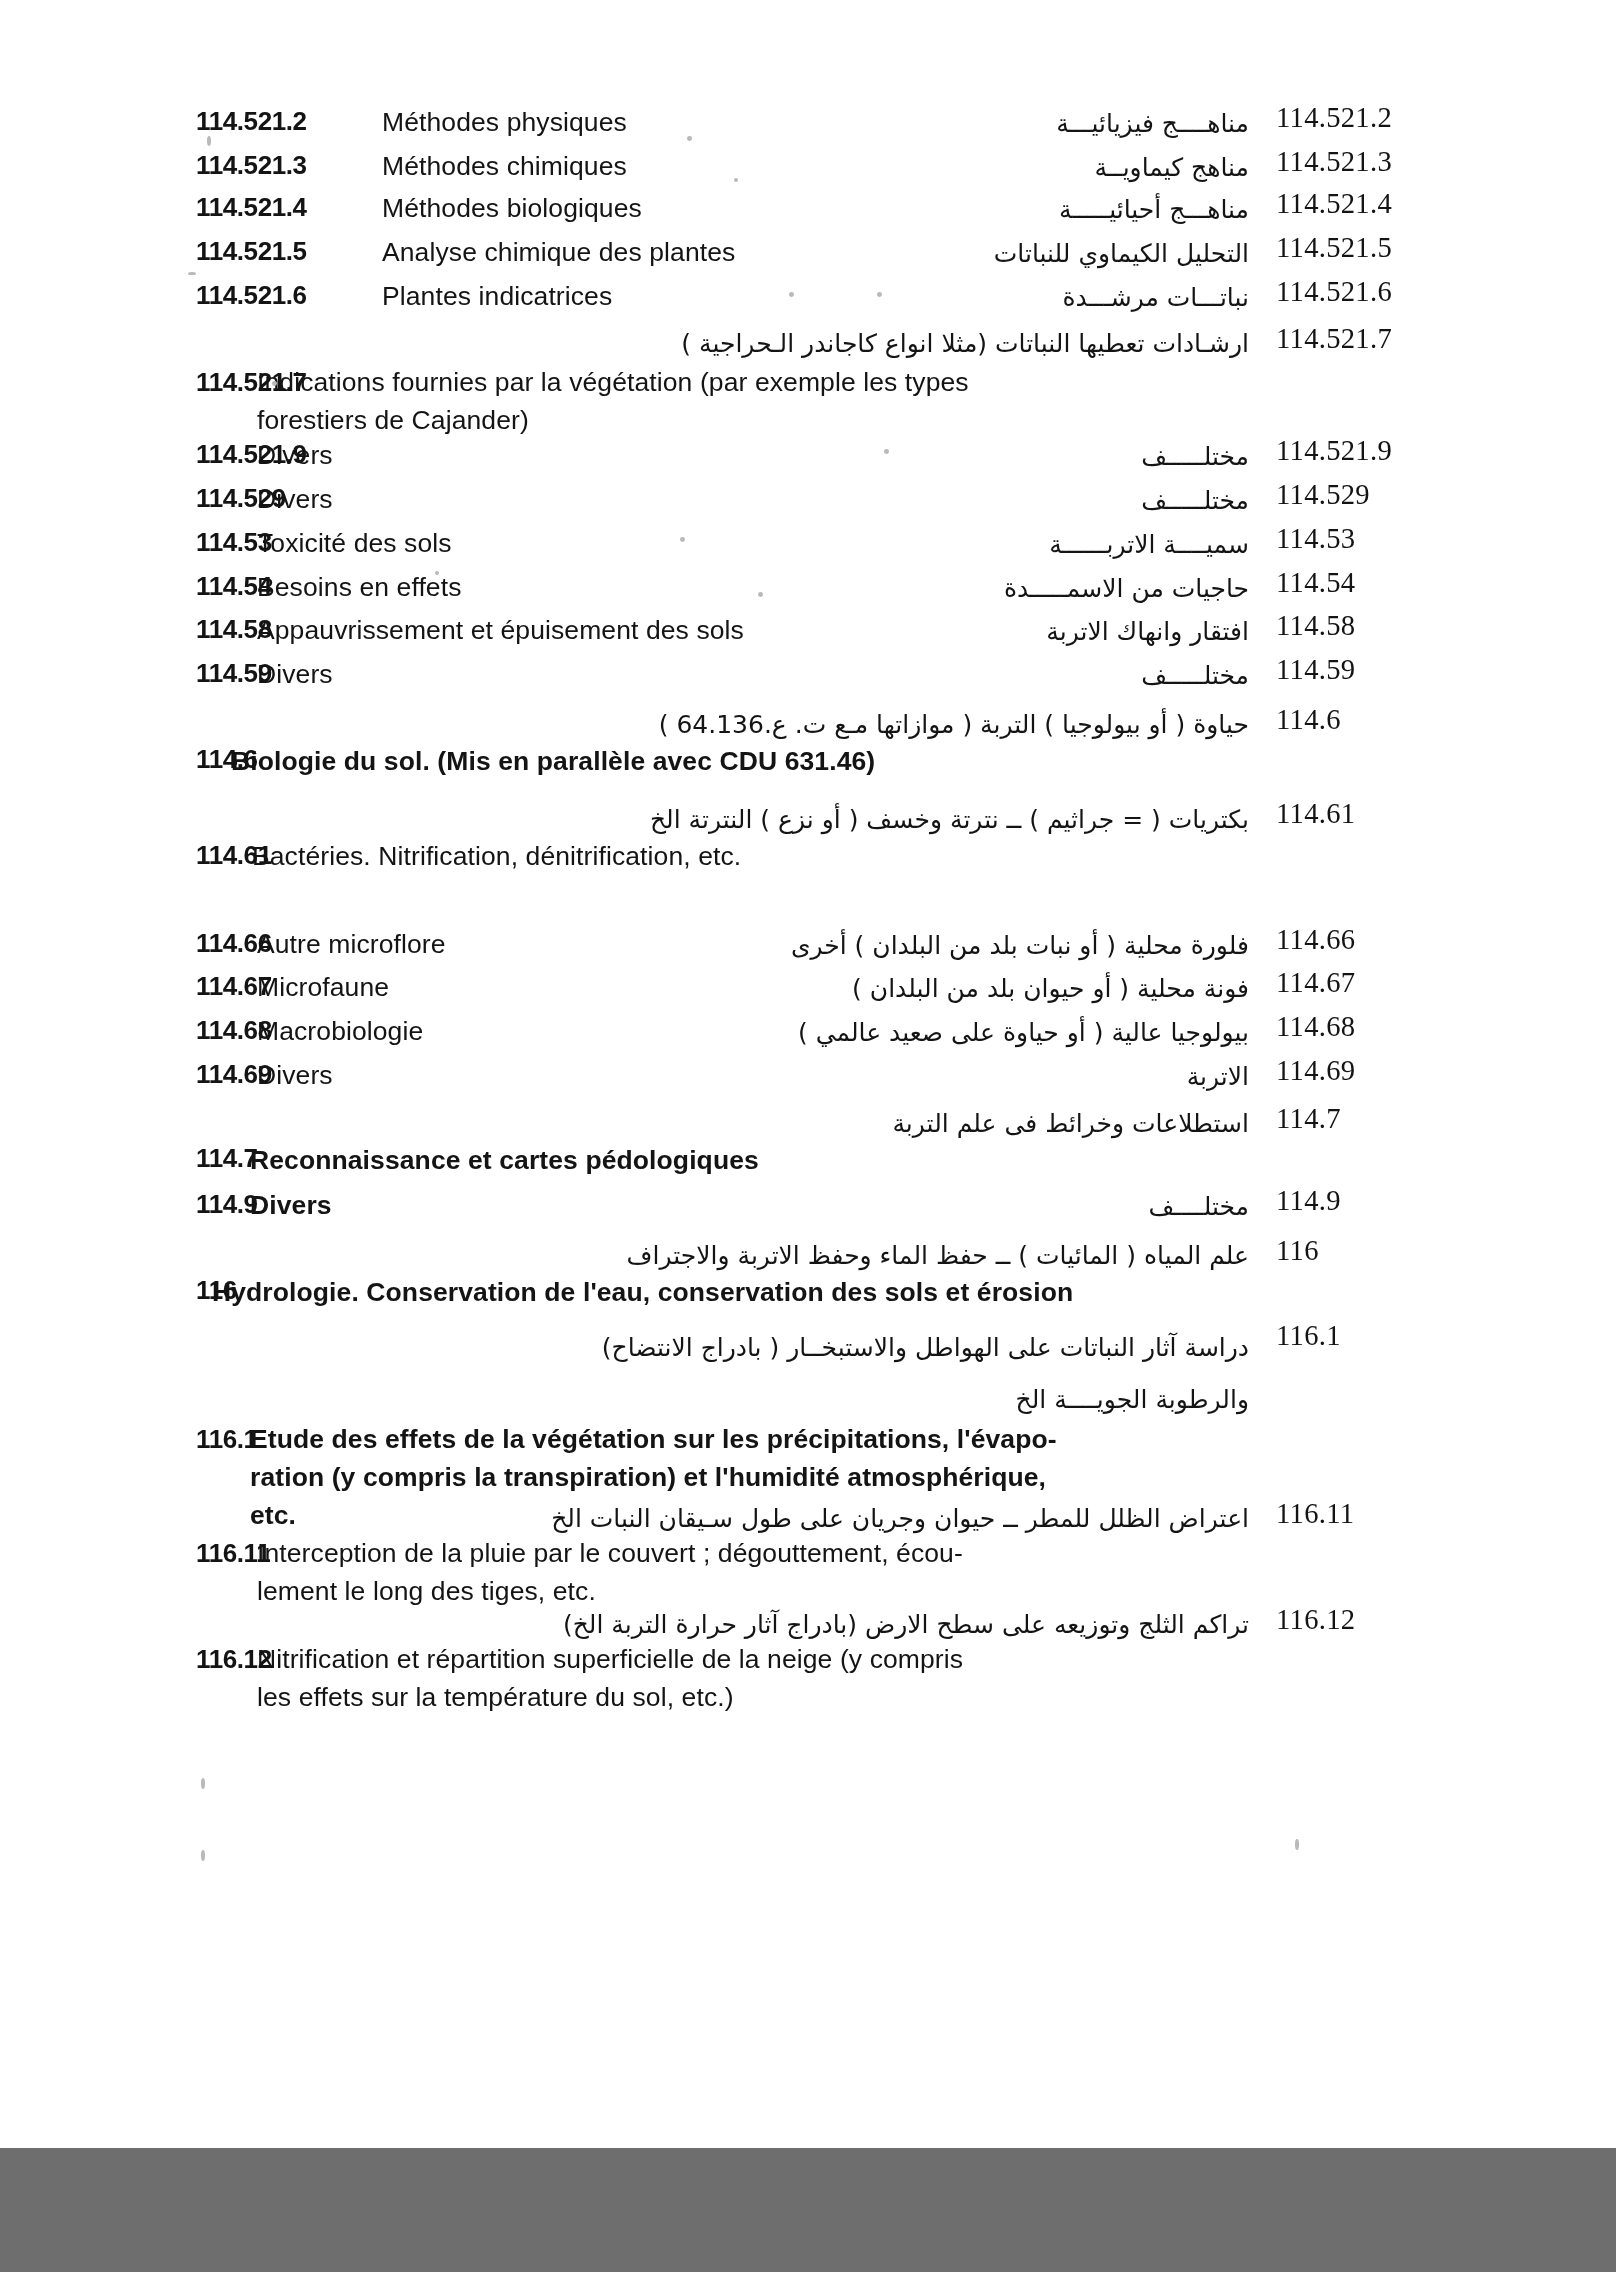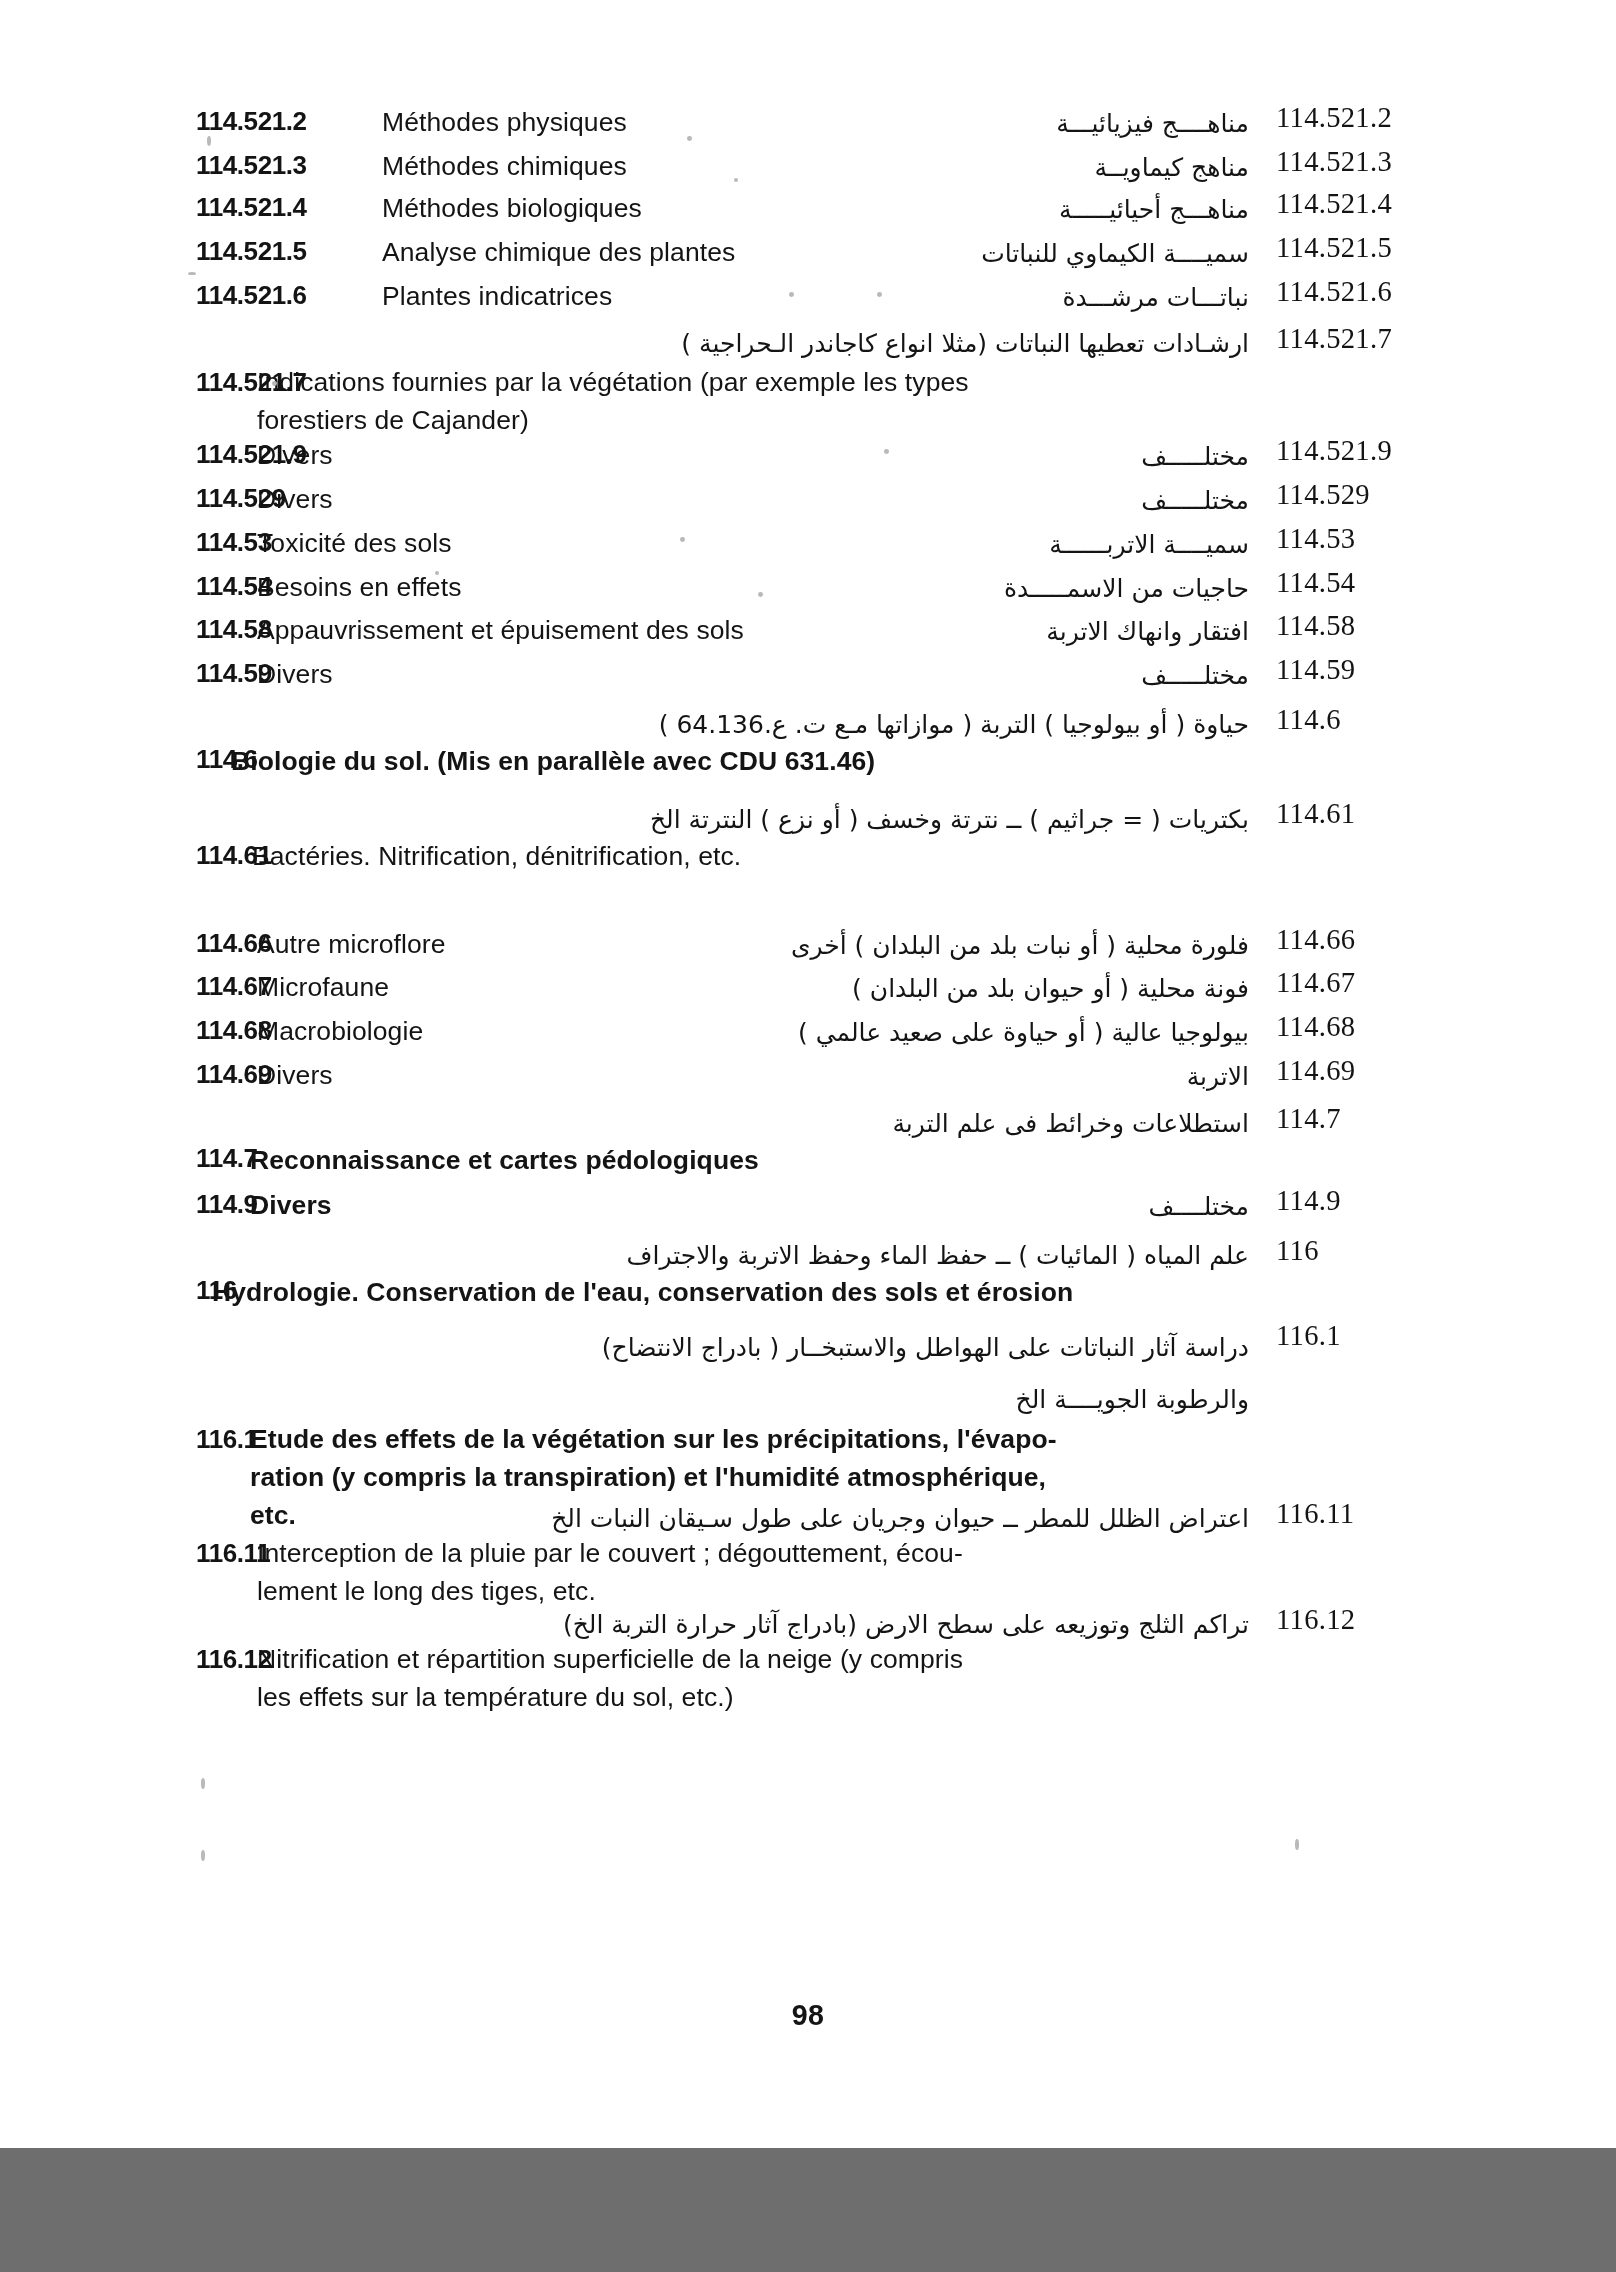--- a/index.html
+++ b/index.html
@@ -101,21 +101,21 @@
   <div class="row" style="top:192px">
     <span class="num-l">114.521.4</span>
     <span class="fr" style="top:-2.7px">Méthodes biologiques</span>
     <span class="ar" style="top:-1.4px">مناهـــج أحيائيـــــة</span>
     <span class="num-r" style="top:-4.1px">114.521.4</span>
   </div>
 
   <div class="row" style="top:236px">
     <span class="num-l">114.521.5</span>
     <span class="fr" style="top:-2.7px">Analyse chimique des plantes</span>
-    <span class="ar" style="top:-1.4px">سميــــة الكيماوي للنباتات</span>
+    <span class="ar" style="top:-1.4px">التحليل الكيماوي للنباتات</span>
     <span class="num-r" style="top:-4.1px">114.521.5</span>
   </div>
 
   <div class="row" style="top:280px">
     <span class="num-l">114.521.6</span>
     <span class="fr" style="top:-2.7px">Plantes indicatrices</span>
     <span class="ar" style="top:-1.4px">نباتـــات مرشـــدة</span>
     <span class="num-r" style="top:-4.1px">114.521.6</span>
   </div>
 
@@ -251,21 +251,20 @@
   </div>
 
   <div class="row" style="top:1609px">
     <span class="ar" style="top:-2.7px">تراكم الثلج وتوزيعه على سطح الارض (بادراج آثار حرارة التربة الخ)</span>
     <span class="num-r" style="top:-5.4px">116.12</span>
     <span class="num-l" style="top:35px">116.12</span>
     <span class="fr" style="top:31px;left:257px">Nitrification et répartition superficielle de la neige (y compris
 les effets sur la température du sol, etc.)</span>
   </div>
 
-  <div class="pageno" style="top:1999px">98</div>
 
   <div class="speck" style="left:207px;top:136px;width:4.1px;height:9.5px;"></div>
   <div class="speck" style="left:687px;top:136px;width:4.8px;height:4.8px;"></div>
   <div class="speck" style="left:734px;top:178px;width:4.1px;height:4.1px;"></div>
   <div class="speck" style="left:188px;top:272px;width:8.2px;height:3.4px;"></div>
   <div class="speck" style="left:789px;top:292px;width:4.8px;height:4.8px;"></div>
   <div class="speck" style="left:877px;top:292px;width:4.8px;height:4.8px;"></div>
   <div class="speck" style="left:272px;top:381px;width:4.8px;height:4.8px;"></div>
   <div class="speck" style="left:884px;top:449px;width:4.8px;height:4.8px;"></div>
   <div class="speck" style="left:680px;top:537px;width:4.8px;height:4.8px;"></div>

